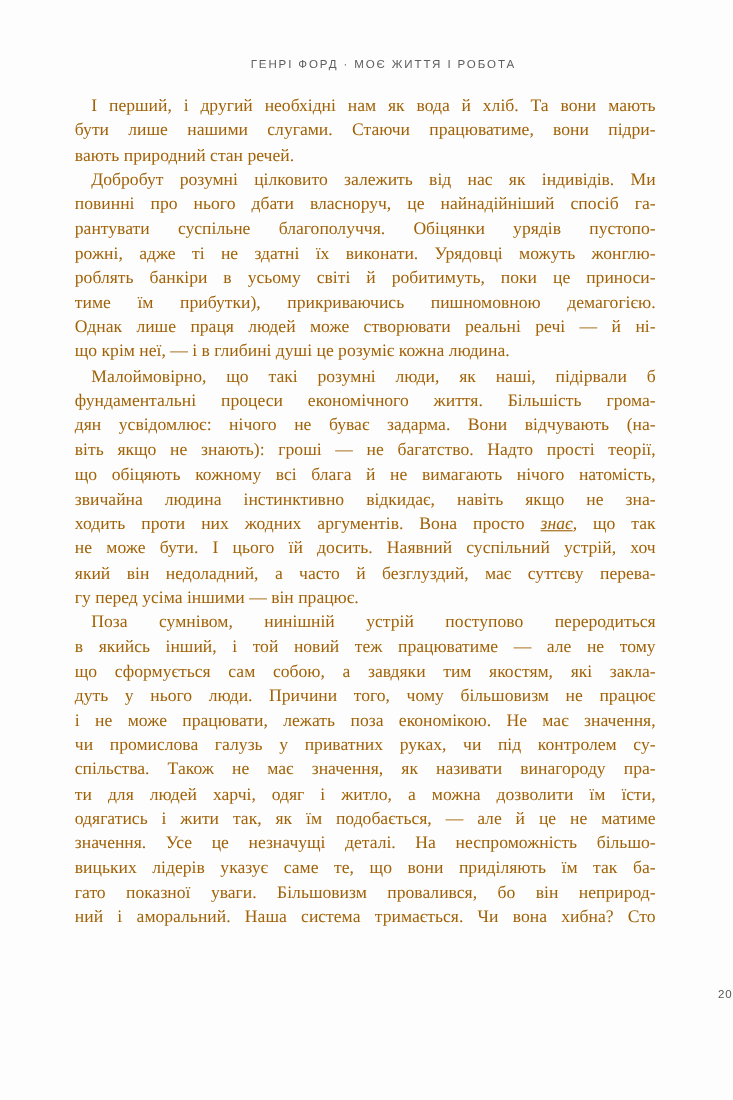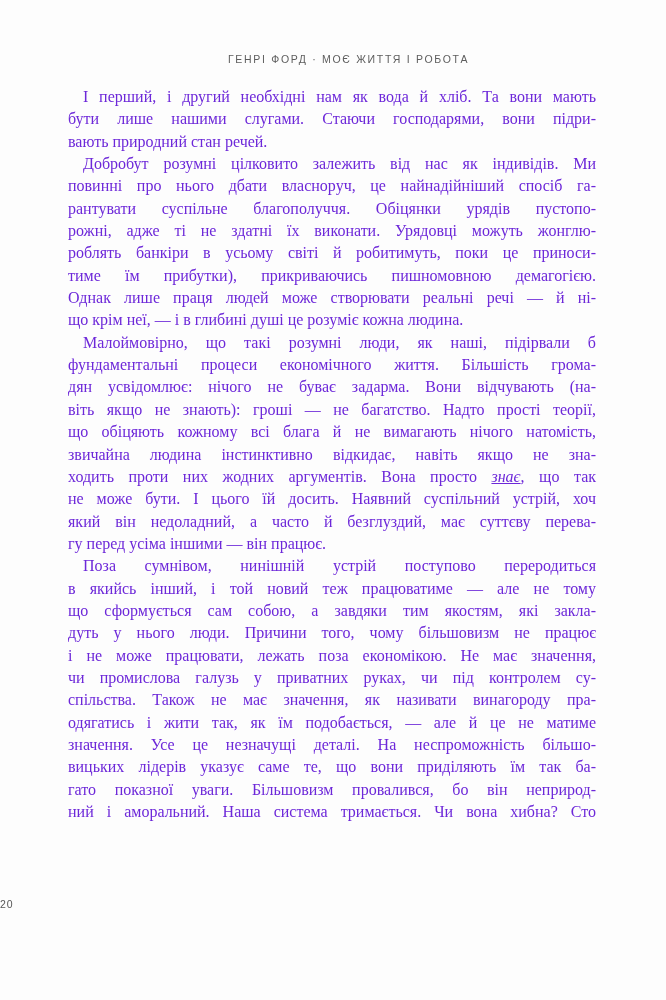--- a/index.html
+++ b/index.html
@@ -26,21 +26,21 @@
     letter-spacing: 1.7px;
     color: #5d5d5d;
     white-space: nowrap;
     margin-left: 31px;
   }
   .text-block {
     position: absolute;
     top: 86px;
     left: 68px;
     width: 528px;
-    color: #6d28d9;
+    color: #a16207;
     font-size: 16px;
     line-height: 22.35px;
   }
   .para {
     margin: 0;
   }
   .line {
     text-align: justify;
     text-align-last: justify;
     white-space: normal;
@@ -53,36 +53,36 @@
   }
   .line em {
     font-style: italic;
     text-decoration: underline;
   }
   .page-number {
     position: absolute;
     top: 898px;
     left: 0;
     right: 0;
-    text-align: left;
+    text-align: right;
     font-family: "Liberation Sans", sans-serif;
     font-size: 10.5px;
     letter-spacing: 0.8px;
     color: #565656;
   }
 </style>
 </head>
 <body>
 
 <div class="running-header">ГЕНРІ ФОРД · МОЄ ЖИТТЯ І РОБОТА</div>
 
 <div class="text-block">
     <div class="para">
       <div class="line indent">І перший, і другий необхідні нам як вода й хліб. Та вони мають</div>
-      <div class="line">бути лише нашими слугами. Стаючи господарями, вони підри-</div>
+      <div class="line">бути лише нашими слугами. Стаючи працюватиме, вони підри-</div>
       <div class="line lastline">вають природний стан речей.</div>
     </div>
     <div class="para">
       <div class="line indent">Добробут розумні цілковито залежить від нас як індивідів. Ми</div>
       <div class="line">повинні про нього дбати власноруч, це найнадійніший спосіб га-</div>
       <div class="line">рантувати суспільне благополуччя. Обіцянки урядів пустопо-</div>
       <div class="line">рожні, адже ті не здатні їх виконати. Урядовці можуть жонглю-</div>
       <div class="line">роблять банкіри в усьому світі й робитимуть, поки це приноси-</div>
       <div class="line">тиме їм прибутки), прикриваючись пишномовною демагогією.</div>
       <div class="line">Однак лише праця людей може створювати реальні речі — й ні-</div>
@@ -101,20 +101,21 @@
       <div class="line lastline">гу перед усіма іншими — він працює.</div>
     </div>
     <div class="para">
       <div class="line indent">Поза сумнівом, нинішній устрій поступово переродиться</div>
       <div class="line">в якийсь інший, і той новий теж працюватиме — але не тому</div>
       <div class="line">що сформується сам собою, а завдяки тим якостям, які закла-</div>
       <div class="line">дуть у нього люди. Причини того, чому більшовизм не працює</div>
       <div class="line">і не може працювати, лежать поза економікою. Не має значення,</div>
       <div class="line">чи промислова галузь у приватних руках, чи під контролем су-</div>
       <div class="line">спільства. Також не має значення, як називати винагороду пра-</div>
+      <div class="line">ти для людей харчі, одяг і житло, а можна дозволити їм їсти,</div>
       <div class="line">одягатись і жити так, як їм подобається, — але й це не матиме</div>
       <div class="line">значення. Усе це незначущі деталі. На неспроможність більшо-</div>
       <div class="line">вицьких лідерів указує саме те, що вони приділяють їм так ба-</div>
       <div class="line">гато показної уваги. Більшовизм провалився, бо він неприрод-</div>
       <div class="line">ний і аморальний. Наша система тримається. Чи вона хибна? Сто</div>
     </div>
   </div>
 
 <div class="page-number">20</div>
 

